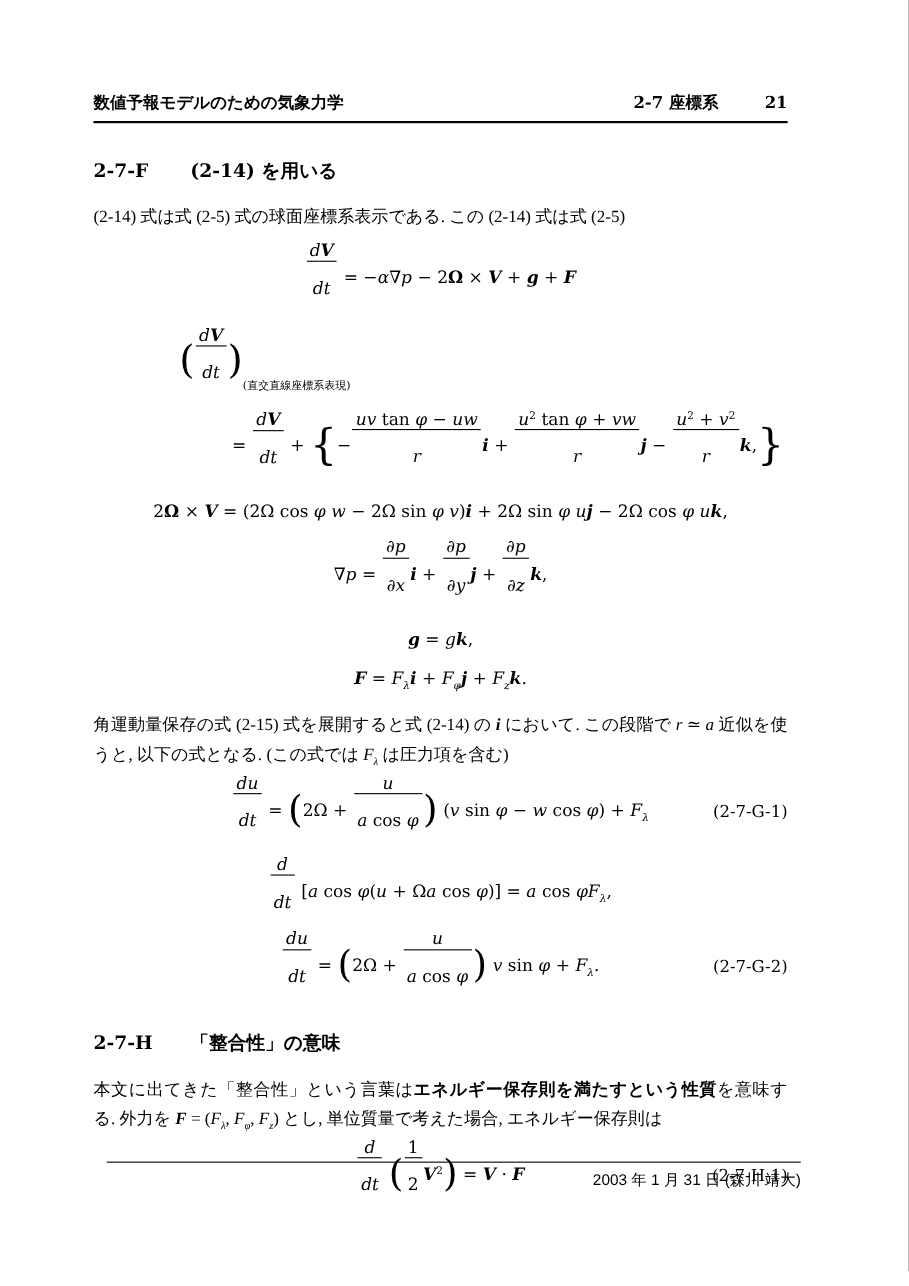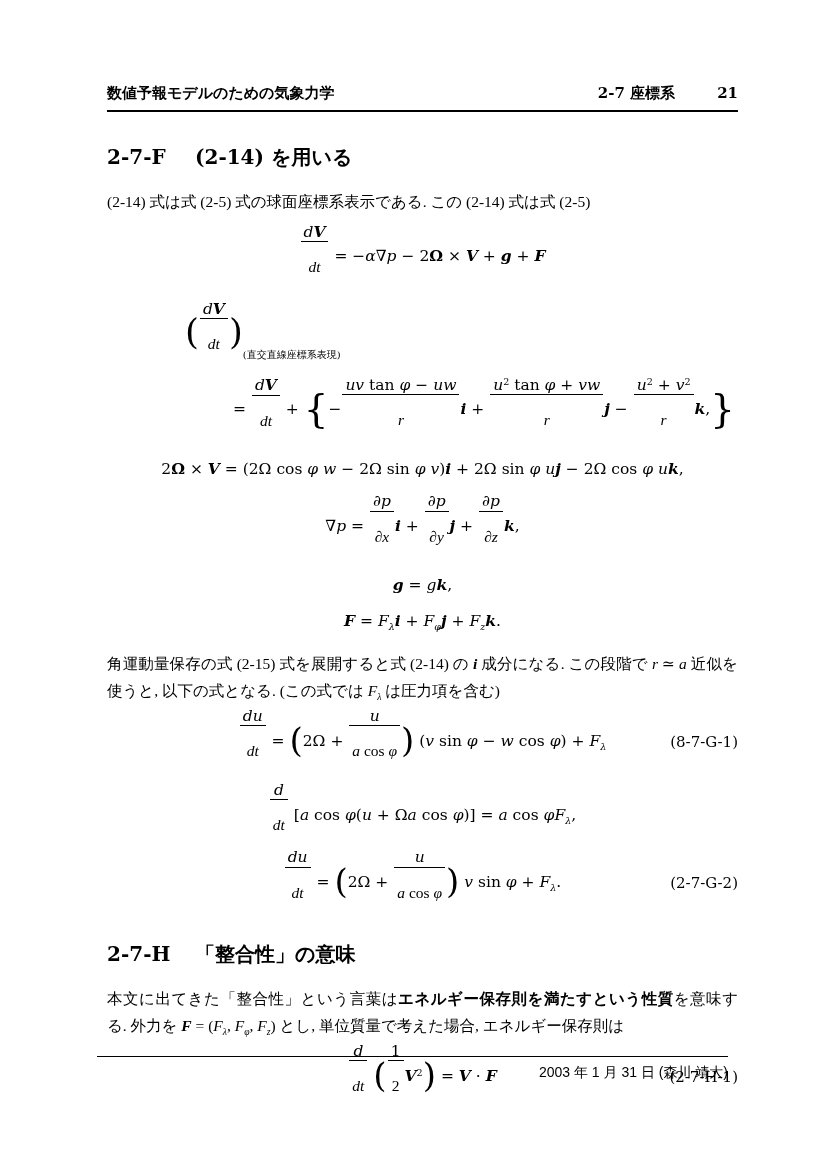--- a/index.html
+++ b/index.html
@@ -4,35 +4,35 @@
 <style>
   html,body{margin:0;padding:0;background:#888;}
   .page{
     position:relative;
     width:826px;height:1169px;
     background:#ffffff;color:#000;
     margin:0 auto;
     font-family:"Liberation Serif","DejaVu Serif",serif;
     overflow:hidden;
   }
-  .content{position:absolute;left:107px;top:84px;width:631px;}
+  .content{position:absolute;left:85px;top:84px;width:631px;}
 
   
   .runhead{
     display:flex;justify-content:space-between;align-items:baseline;
     font-family:"Liberation Sans","DejaVu Sans",sans-serif;
     font-weight:bold;font-size:15px;
     padding-bottom:7px;border-bottom:2px solid #000;
   }
   .runhead .right{display:flex;gap:42px;font-family:"DejaVu Serif",serif;}
 
   
   h2.sec{
     display:flex;align-items:baseline;
-    font-size:20px;font-weight:bold;margin:30px 0 0 0;
+    font-size:17px;font-weight:bold;margin:30px 0 0 0;
     font-family:"Liberation Sans","DejaVu Sans",sans-serif;
   }
   h2.sec .sec-num{
     width:88px;flex:0 0 88px;
     font-family:"DejaVu Serif",serif;
   }
 
   
   p.body{
     font-size:15.5px;line-height:27px;margin:17px 0 0 0;
@@ -60,21 +60,21 @@
   .rm{font-style:normal;}
   .it{font-style:italic;}
   .bi{font-style:italic;font-weight:bold;}
   .bo{font-weight:bold;}
   .sr{font-family:"DejaVu Serif",serif;}
   .frac{
     display:inline-block;vertical-align:middle;text-align:center;
     line-height:1.12;padding:0 1px;
   }
   .frac .fn{display:block;padding:0 3px;}
-  .frac .fd{display:block;border-top:1px solid #000;padding:16px 3px;font-family:Liberation Serif, serif;}
+  .frac .fd{display:block;border-top:1px solid #000;padding:16px 3px;}
   .mm-sub{font-size:62%;vertical-align:-0.45em;line-height:0;}
   .mm-sup{font-size:62%;vertical-align:0.55em;line-height:0;}
   .mm-sub.low{vertical-align:-2.1em;font-size:60%;}
   .tiny{font-size:10px;letter-spacing:0;}
   .bigd{
     display:inline-block;line-height:0;vertical-align:middle;
     font-weight:normal;position:relative;top:-0.05em;
   }
 
   
@@ -116,25 +116,25 @@
 
     <div class="eq short"><span class="rm">2</span><span class="bo">Ω</span><span class="rm"> × </span><span class="bi">V</span><span class="rm"> = (2Ω cos </span><span class="it">φ w</span><span class="rm"> − 2Ω sin </span><span class="it">φ v</span><span class="rm">)</span><span class="bi">i</span><span class="rm"> + 2Ω sin </span><span class="it">φ u</span><span class="bi">j</span><span class="rm"> − 2Ω cos </span><span class="it">φ u</span><span class="bi">k</span><span class="rm">,</span></div>
 
     <div class="eq"><span class="rm">∇</span><span class="it">p</span><span class="rm"> = </span><span class="frac"><span class="fn"><span class="it">∂p</span></span><span class="fd"><span class="it">∂x</span></span></span><span class="bi">i</span><span class="rm"> + </span><span class="frac"><span class="fn"><span class="it">∂p</span></span><span class="fd"><span class="it">∂y</span></span></span><span class="bi">j</span><span class="rm"> + </span><span class="frac"><span class="fn"><span class="it">∂p</span></span><span class="fd"><span class="it">∂z</span></span></span><span class="bi">k</span><span class="rm">,</span></div>
 
     <div class="eq short"><span class="bi">g</span><span class="rm"> = </span><span class="it">g</span><span class="bi">k</span><span class="rm">,</span></div>
 
     <div class="eq short"><span class="bi">F</span><span class="rm"> = </span><span class="it">F</span><span class="mm-sub"><span class="it">λ</span></span><span class="bi">i</span><span class="rm"> + </span><span class="it">F</span><span class="mm-sub"><span class="it">φ</span></span><span class="bi">j</span><span class="rm"> + </span><span class="it">F</span><span class="mm-sub"><span class="it">z</span></span><span class="bi">k</span><span class="rm">.</span></div>
 
 
-    <p class="body"><span class="rm">角運動量保存の式 (2-15) 式を展開すると式 (2-14) の </span><span class="bi">i</span><span class="rm"> 成分になる. この段階で </span><span class="it">r</span><span class="rm"> ≃ </span><span class="it">a</span><span class="rm"> 近似を使うと, 以下の式となる. (この式では </span><span class="it">F</span><span class="mm-sub"><span class="it">λ</span></span><span class="rm"> は圧力項を含む)</span></p>
+    <p class="body"><span class="rm">角運動量保存の式 (2-15) 式を展開すると式 (2-14) の </span><span class="bi">i</span><span class="rm"> において. この段階で </span><span class="it">r</span><span class="rm"> ≃ </span><span class="it">a</span><span class="rm"> 近似を使うと, 以下の式となる. (この式では </span><span class="it">F</span><span class="mm-sub"><span class="it">λ</span></span><span class="rm"> は圧力項を含む)</span></p>
 
     <div class="eq" style="margin:4px 0;">
       <span><span class="frac"><span class="fn"><span class="it">du</span></span><span class="fd"><span class="it">dt</span></span></span><span class="rm"> = </span><span class="bigd" style="font-size: 2.2em;">(</span><span class="rm">2Ω + </span><span class="frac"><span class="fn"><span class="it">u</span></span><span class="fd"><span class="it">a</span><span class="rm"> cos </span><span class="it">φ</span></span></span><span class="bigd" style="font-size: 2.2em;">)</span><span class="rm"> (</span><span class="it">v</span><span class="rm"> sin </span><span class="it">φ</span><span class="rm"> − </span><span class="it">w</span><span class="rm"> cos </span><span class="it">φ</span><span class="rm">) + </span><span class="it">F</span><span class="mm-sub"><span class="it">λ</span></span></span>
-      <span class="tag">(8-7-G-1)</span>
+      <span class="tag">(2-7-G-1)</span>
     </div>
 
 
     <div class="eq-stack">
       <div class="eq" style="margin:0;"><span class="frac"><span class="fn"><span class="it">d</span></span><span class="fd"><span class="it">dt</span></span></span><span class="rm"> [</span><span class="it">a</span><span class="rm"> cos </span><span class="it">φ</span><span class="rm">(</span><span class="it">u</span><span class="rm"> + Ω</span><span class="it">a</span><span class="rm"> cos </span><span class="it">φ</span><span class="rm">)] = </span><span class="it">a</span><span class="rm"> cos </span><span class="it">φ</span><span class="it">F</span><span class="mm-sub"><span class="it">λ</span></span><span class="rm">,</span></div>
       <div class="eq" style="margin:0;">
         <span><span class="frac"><span class="fn"><span class="it">du</span></span><span class="fd"><span class="it">dt</span></span></span><span class="rm"> = </span><span class="bigd" style="font-size: 2.2em;">(</span><span class="rm">2Ω + </span><span class="frac"><span class="fn"><span class="it">u</span></span><span class="fd"><span class="it">a</span><span class="rm"> cos </span><span class="it">φ</span></span></span><span class="bigd" style="font-size: 2.2em;">)</span><span class="rm"> </span><span class="it">v</span><span class="rm"> sin </span><span class="it">φ</span><span class="rm"> + </span><span class="it">F</span><span class="mm-sub"><span class="it">λ</span></span><span class="rm">.</span></span>
         <span class="tag">(2-7-G-2)</span>
       </div>
     </div>

